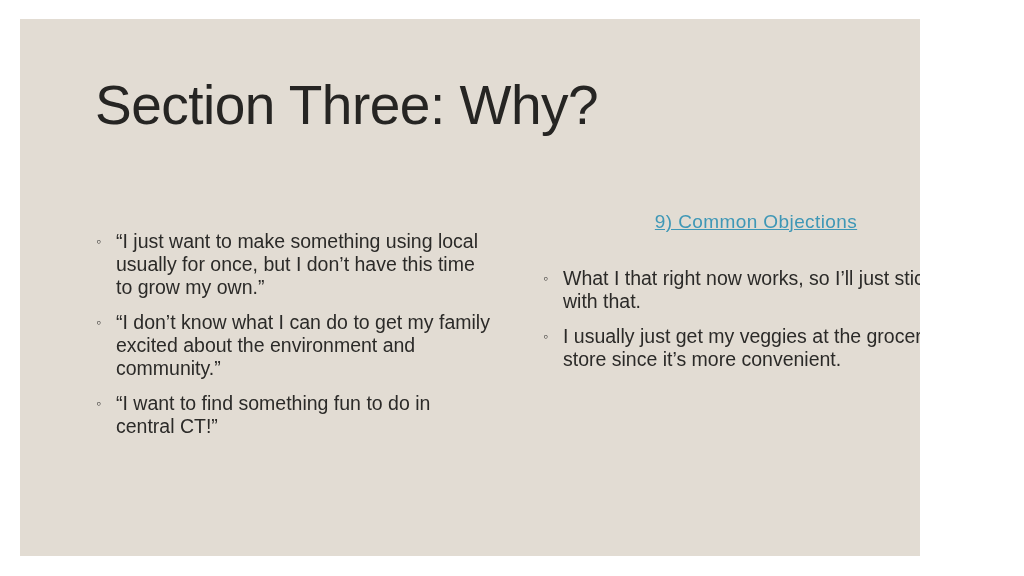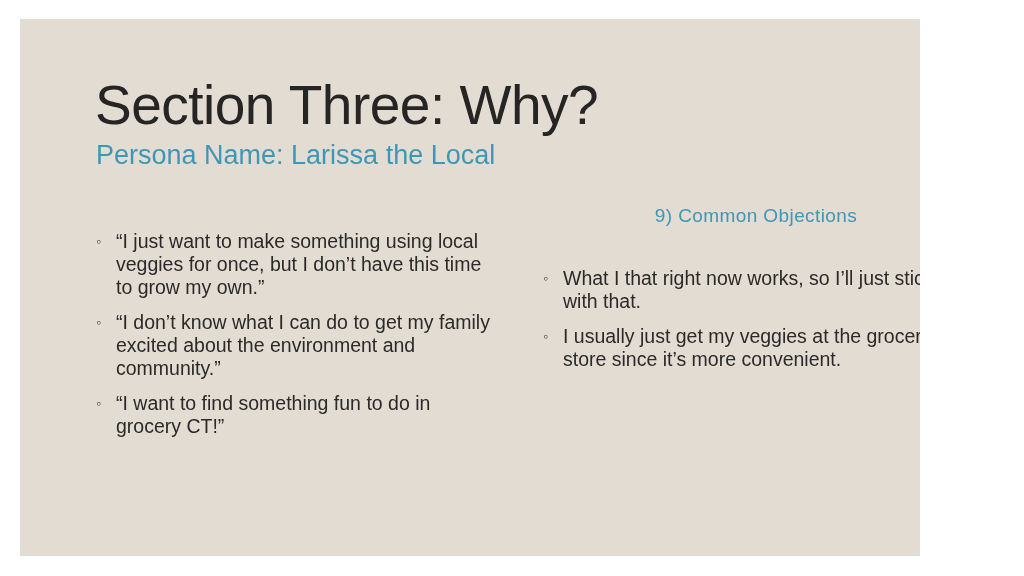--- a/index.html
+++ b/index.html
@@ -60,22 +60,23 @@
   }
 
   .col-heading.left {
     left: 198px;
     top: 166px;
     width: 182px;
   }
 
   .col-heading.right {
     left: 602px;
-    top: 185px;
+    top: 191px;
     width: 268px;
+    text-decoration: underline;
   }
 
   .bullet-list {
     position: absolute;
     margin: 0;
     padding: 0;
     list-style: none;
   }
 
   .bullet-list.left {
@@ -118,35 +119,34 @@
     display: block;
   }
 </style>
 </head>
 <body>
 
 <div class="slide-canvas">
 
   <div class="slide-title">Section Three: Why?</div>
 
-  <div class="slide-subtitle">Persona Name: Larissa the Local</div>
 
 
   <ul class="bullet-list left">
     <li class="bullet-item">
       <span class="bullet-marker">◦</span>
-      <span class="bullet-text">“I just want to make something using local veggies for once, but I don’t have this time to grow my own.”</span>
+      <span class="bullet-text">“I just want to make something using local usually for once, but I don’t have this time to grow my own.”</span>
     </li>
     <li class="bullet-item">
       <span class="bullet-marker">◦</span>
       <span class="bullet-text">“I don’t know what I can do to get my family excited about the environment and community.”</span>
     </li>
     <li class="bullet-item">
       <span class="bullet-marker">◦</span>
-      <span class="bullet-text">“I want to find something fun to do in grocery CT!”</span>
+      <span class="bullet-text">“I want to find something fun to do in central CT!”</span>
     </li>
   </ul>
 
   <div class="col-heading right">9) Common Objections</div>
 
   <ul class="bullet-list right">
     <li class="bullet-item">
       <span class="bullet-marker">◦</span>
       <span class="bullet-text">What I that right now works, so I’ll just stick with that.</span>
     </li>

